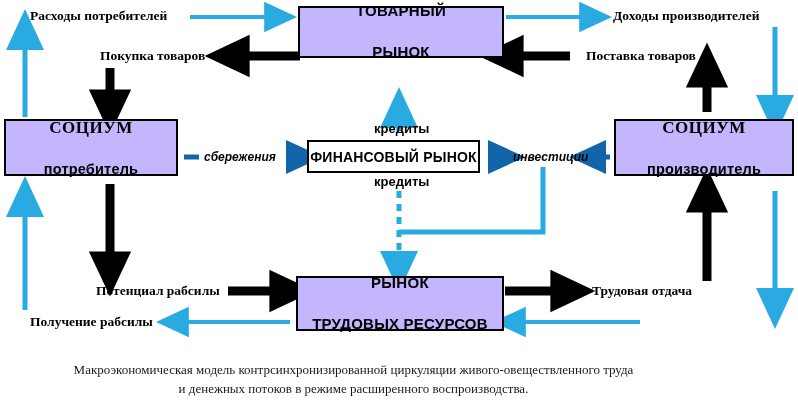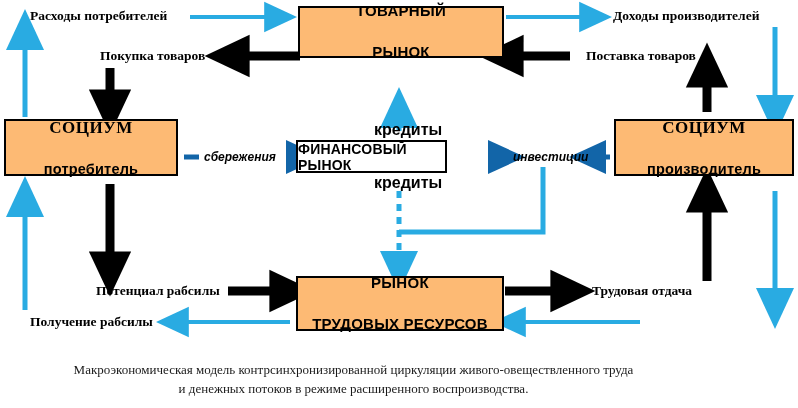--- a/index.html
+++ b/index.html
@@ -10,21 +10,21 @@
     position: relative;
     width: 798px;
     height: 408px;
     background: #ffffff;
     overflow: hidden;
     font-family: "Liberation Sans", sans-serif;
   }
   .node-box {
     position: absolute;
     border: 2px solid #000000;
-    background: #fdba74;
+    background: #c4b5fd;
     box-sizing: border-box;
     display: flex;
     flex-direction: column;
     align-items: center;
     justify-content: center;
     text-align: center;
     line-height: 1.12;
     gap: 24px;
   }
   .node-line1 {
@@ -81,21 +81,21 @@
     font-weight: bold;
     font-size: 12px;
     color: #000000;
     font-style: italic;
   }
   .lbl-credit {
     position: absolute;
     white-space: nowrap;
     font-family: "Liberation Sans", sans-serif;
     font-weight: bold;
-    font-size: 16px;
+    font-size: 13px;
     color: #000000;
   }
   svg.arrows {
     position: absolute;
     left: 0; top: 0;
     width: 798px; height: 408px;
     pointer-events: none;
   }
   .caption {
     position: absolute;
@@ -185,21 +185,21 @@
   <div class="node-box socium" style="left:614px; top:119px; width:180px; height:57px;">
     <div class="node-line1">СОЦИУМ</div>
     <div class="node-line2">производитель</div>
   </div>
 
   <div class="node-box market" style="left:296px; top:276px; width:208px; height:55px;">
     <div class="node-line1">РЫНОК</div>
     <div class="node-line2">ТРУДОВЫХ РЕСУРСОВ</div>
   </div>
 
-  <div class="fin-box" style="left:296px; top:140px; width:151px; height:33px;">
+  <div class="fin-box" style="left:307px; top:140px; width:173px; height:33px;">
     <span>ФИНАНСОВЫЙ РЫНОК</span>
   </div>
 
   <div class="lbl" style="left:30px; top:8px;">Расходы потребителей</div>
 
   <div class="lbl" style="left:613px; top:8px;">Доходы производителей</div>
 
   <div class="lbl" style="left:100px; top:48px;">Покупка товаров</div>
 
   <div class="lbl" style="left:586px; top:48px;">Поставка товаров</div>

